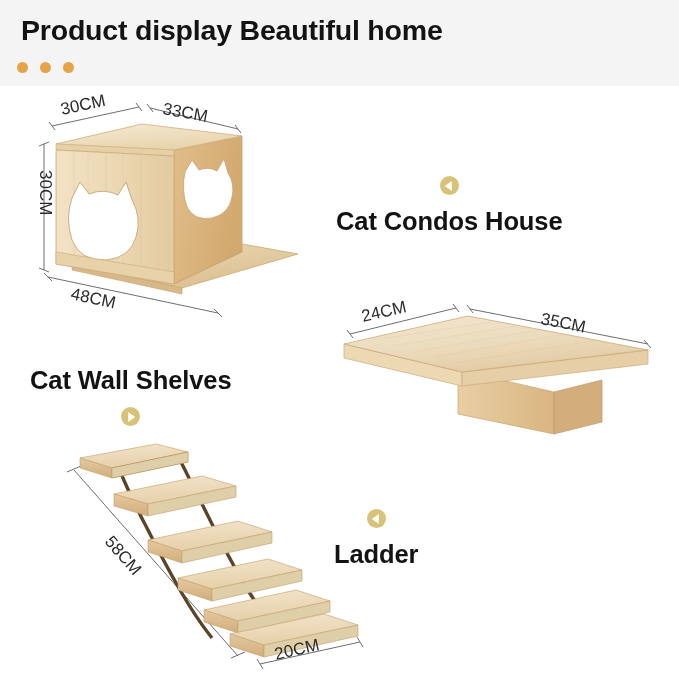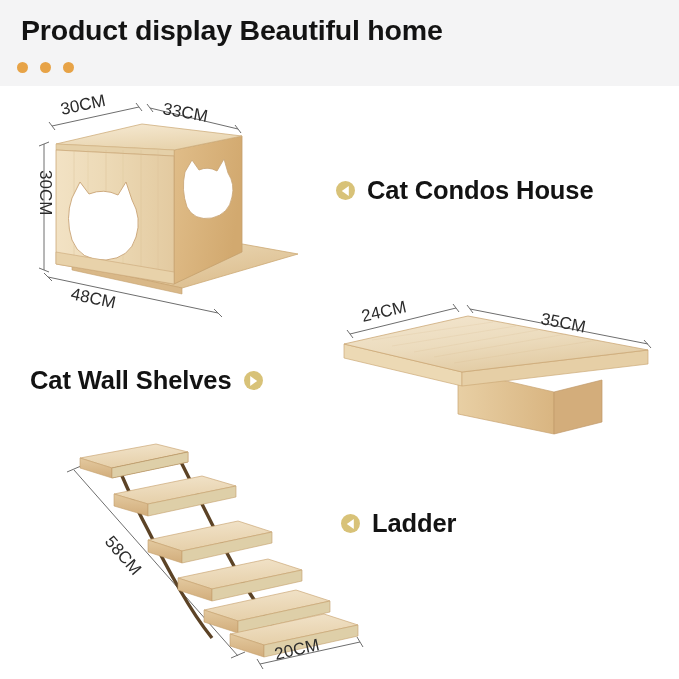--- a/index.html
+++ b/index.html
@@ -51,20 +51,21 @@
     background: #e7a347;
   }
 
   
   .prod-label {
     position: absolute;
     display: flex;
     align-items: center;
     gap: 12px;
     white-space: nowrap;
+    flex-direction: column;
   }
   .prod-label .ltext {
     font-size: 25.5px;
     font-weight: bold;
     color: #131313;
     letter-spacing: -0.1px;
   }
   .arrow-badge {
     width: 19px;
     height: 19px;
@@ -86,21 +87,21 @@
     transform: translate(-60%, -50%);
     border-right: 7px solid #ffffff;
   }
   .arrow-badge.right::after {
     transform: translate(-40%, -50%);
     border-left: 7px solid #ffffff;
   }
 
   #label-condo { left: 336px; top: 176px; }
   #label-shelf { left: 30px;  top: 366px; align-items: center; }
-  #label-ladder{ left: 341px; top: 509px; }
+  #label-ladder{ left: 334px; top: 509px; }
 
   
   .illus {
     position: absolute;
   }
   #illus-condo  { left: 22px;  top: 92px;  width: 280px; height: 235px; }
   #illus-shelf  { left: 330px; top: 296px; width: 330px; height: 150px; }
   #illus-ladder { left: 52px;  top: 438px; width: 330px; height: 240px; }
 
   .dimtxt {

